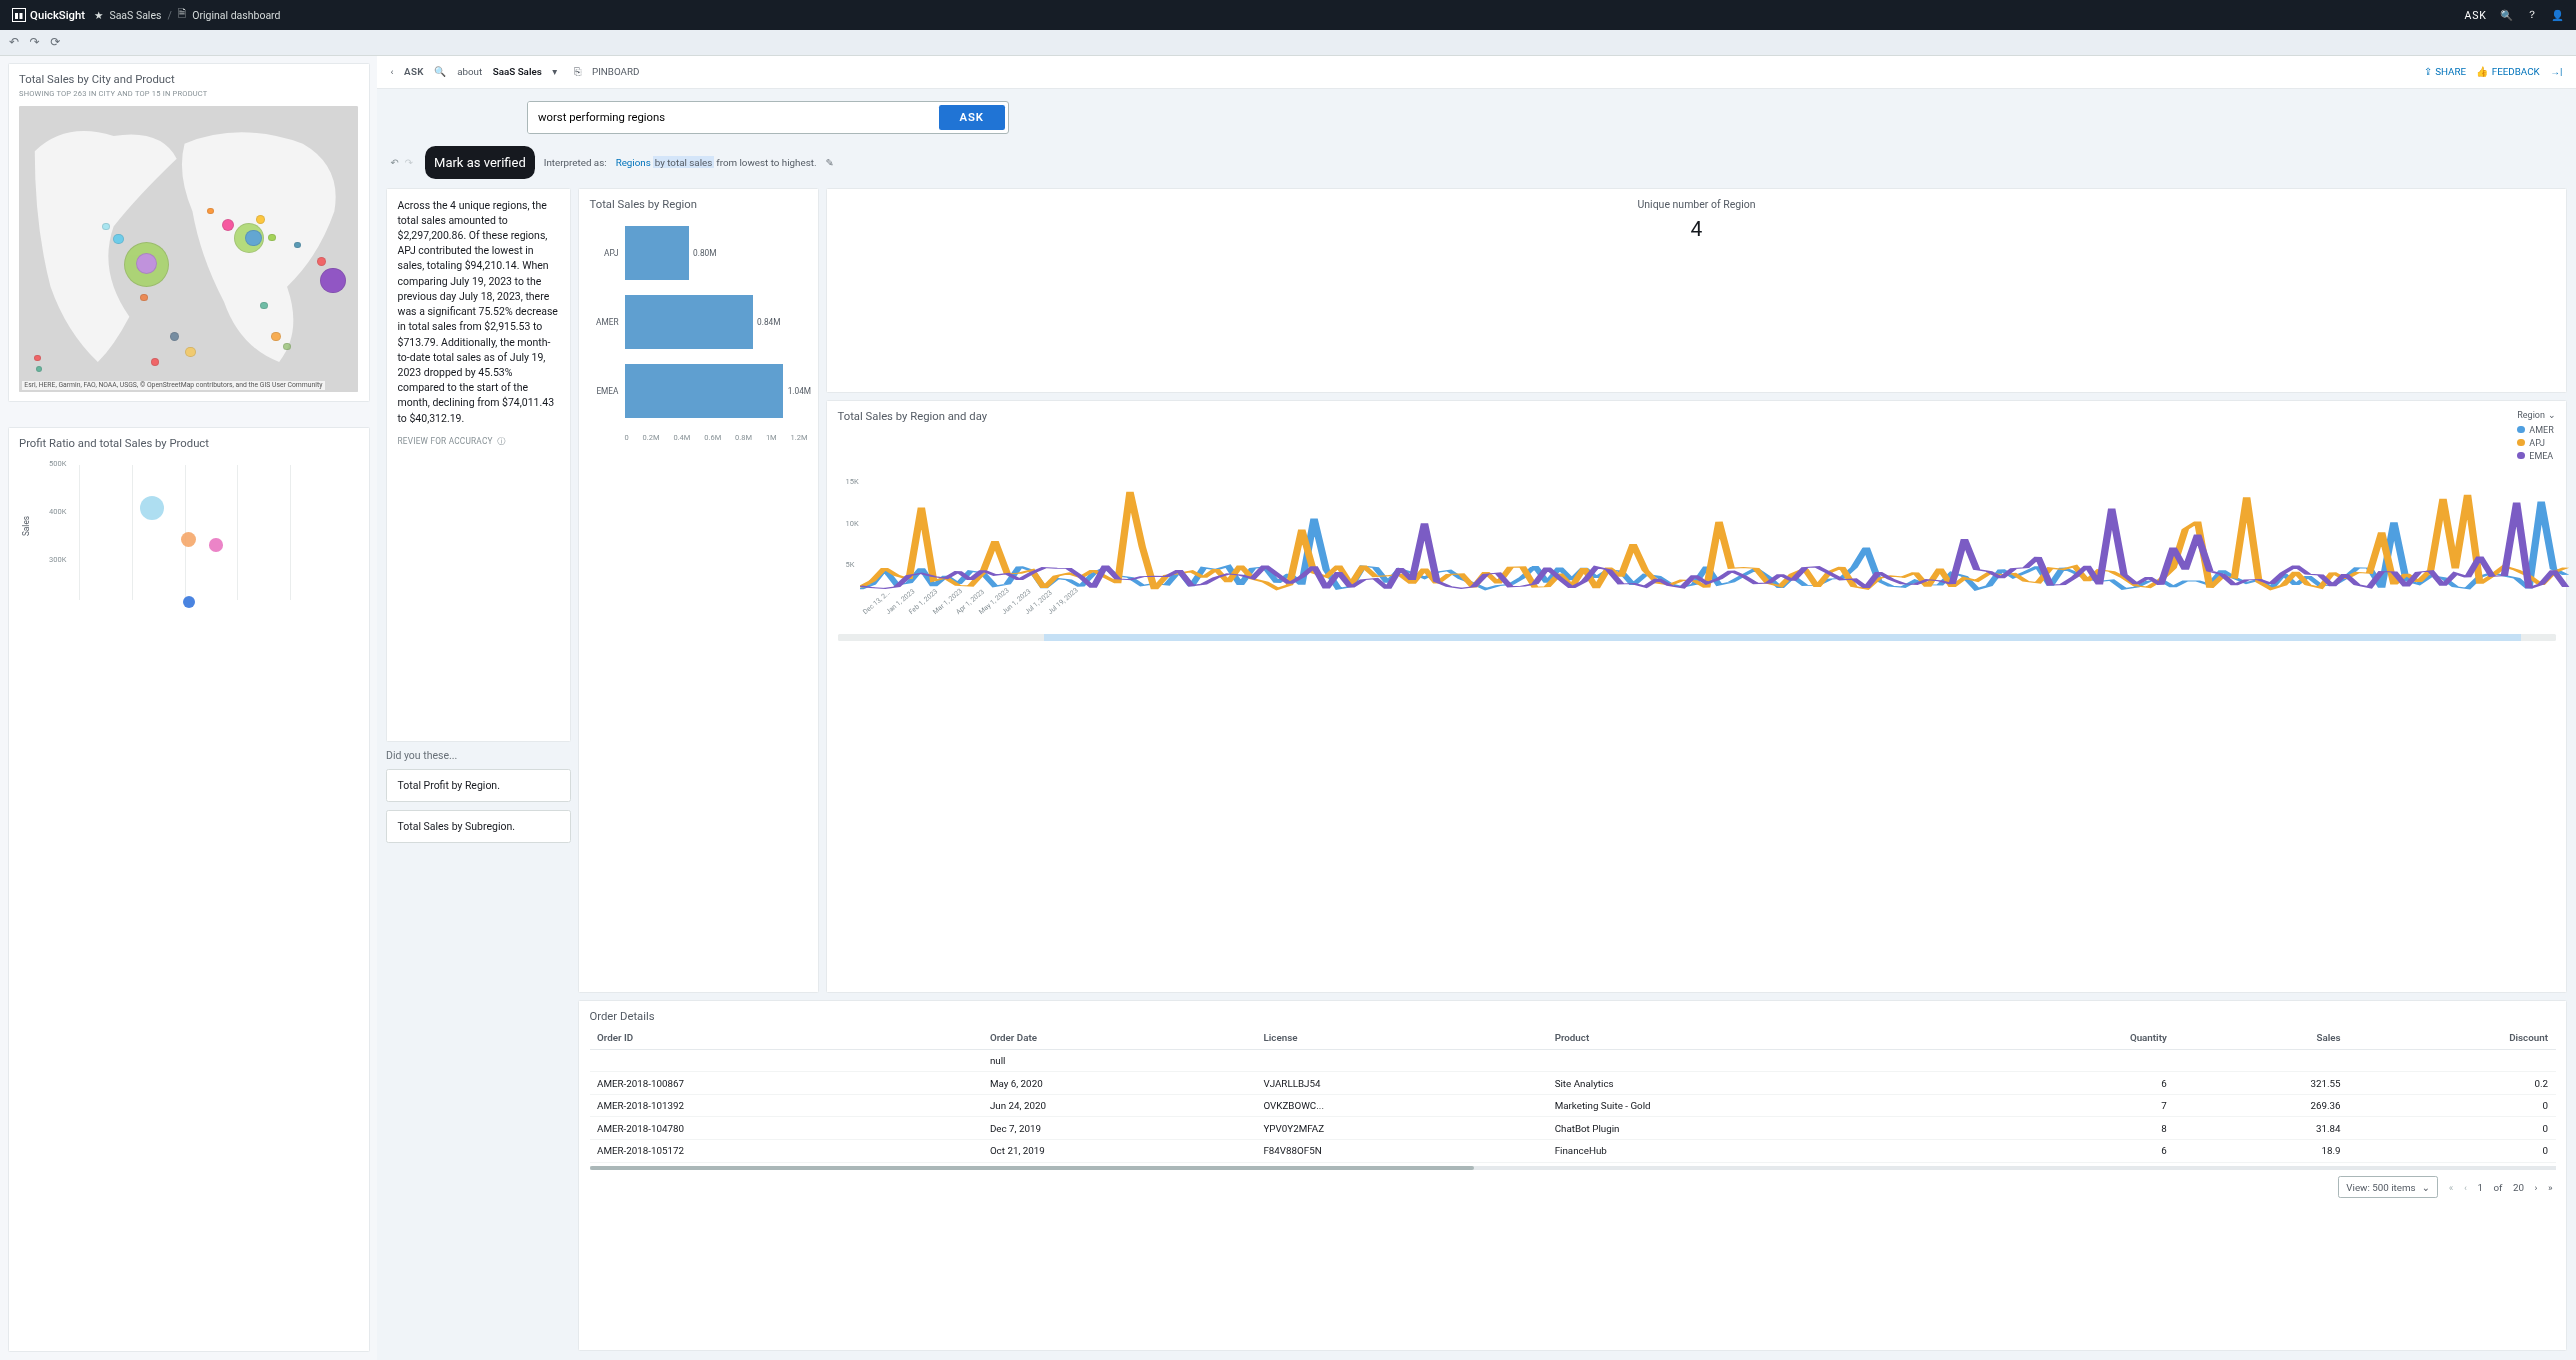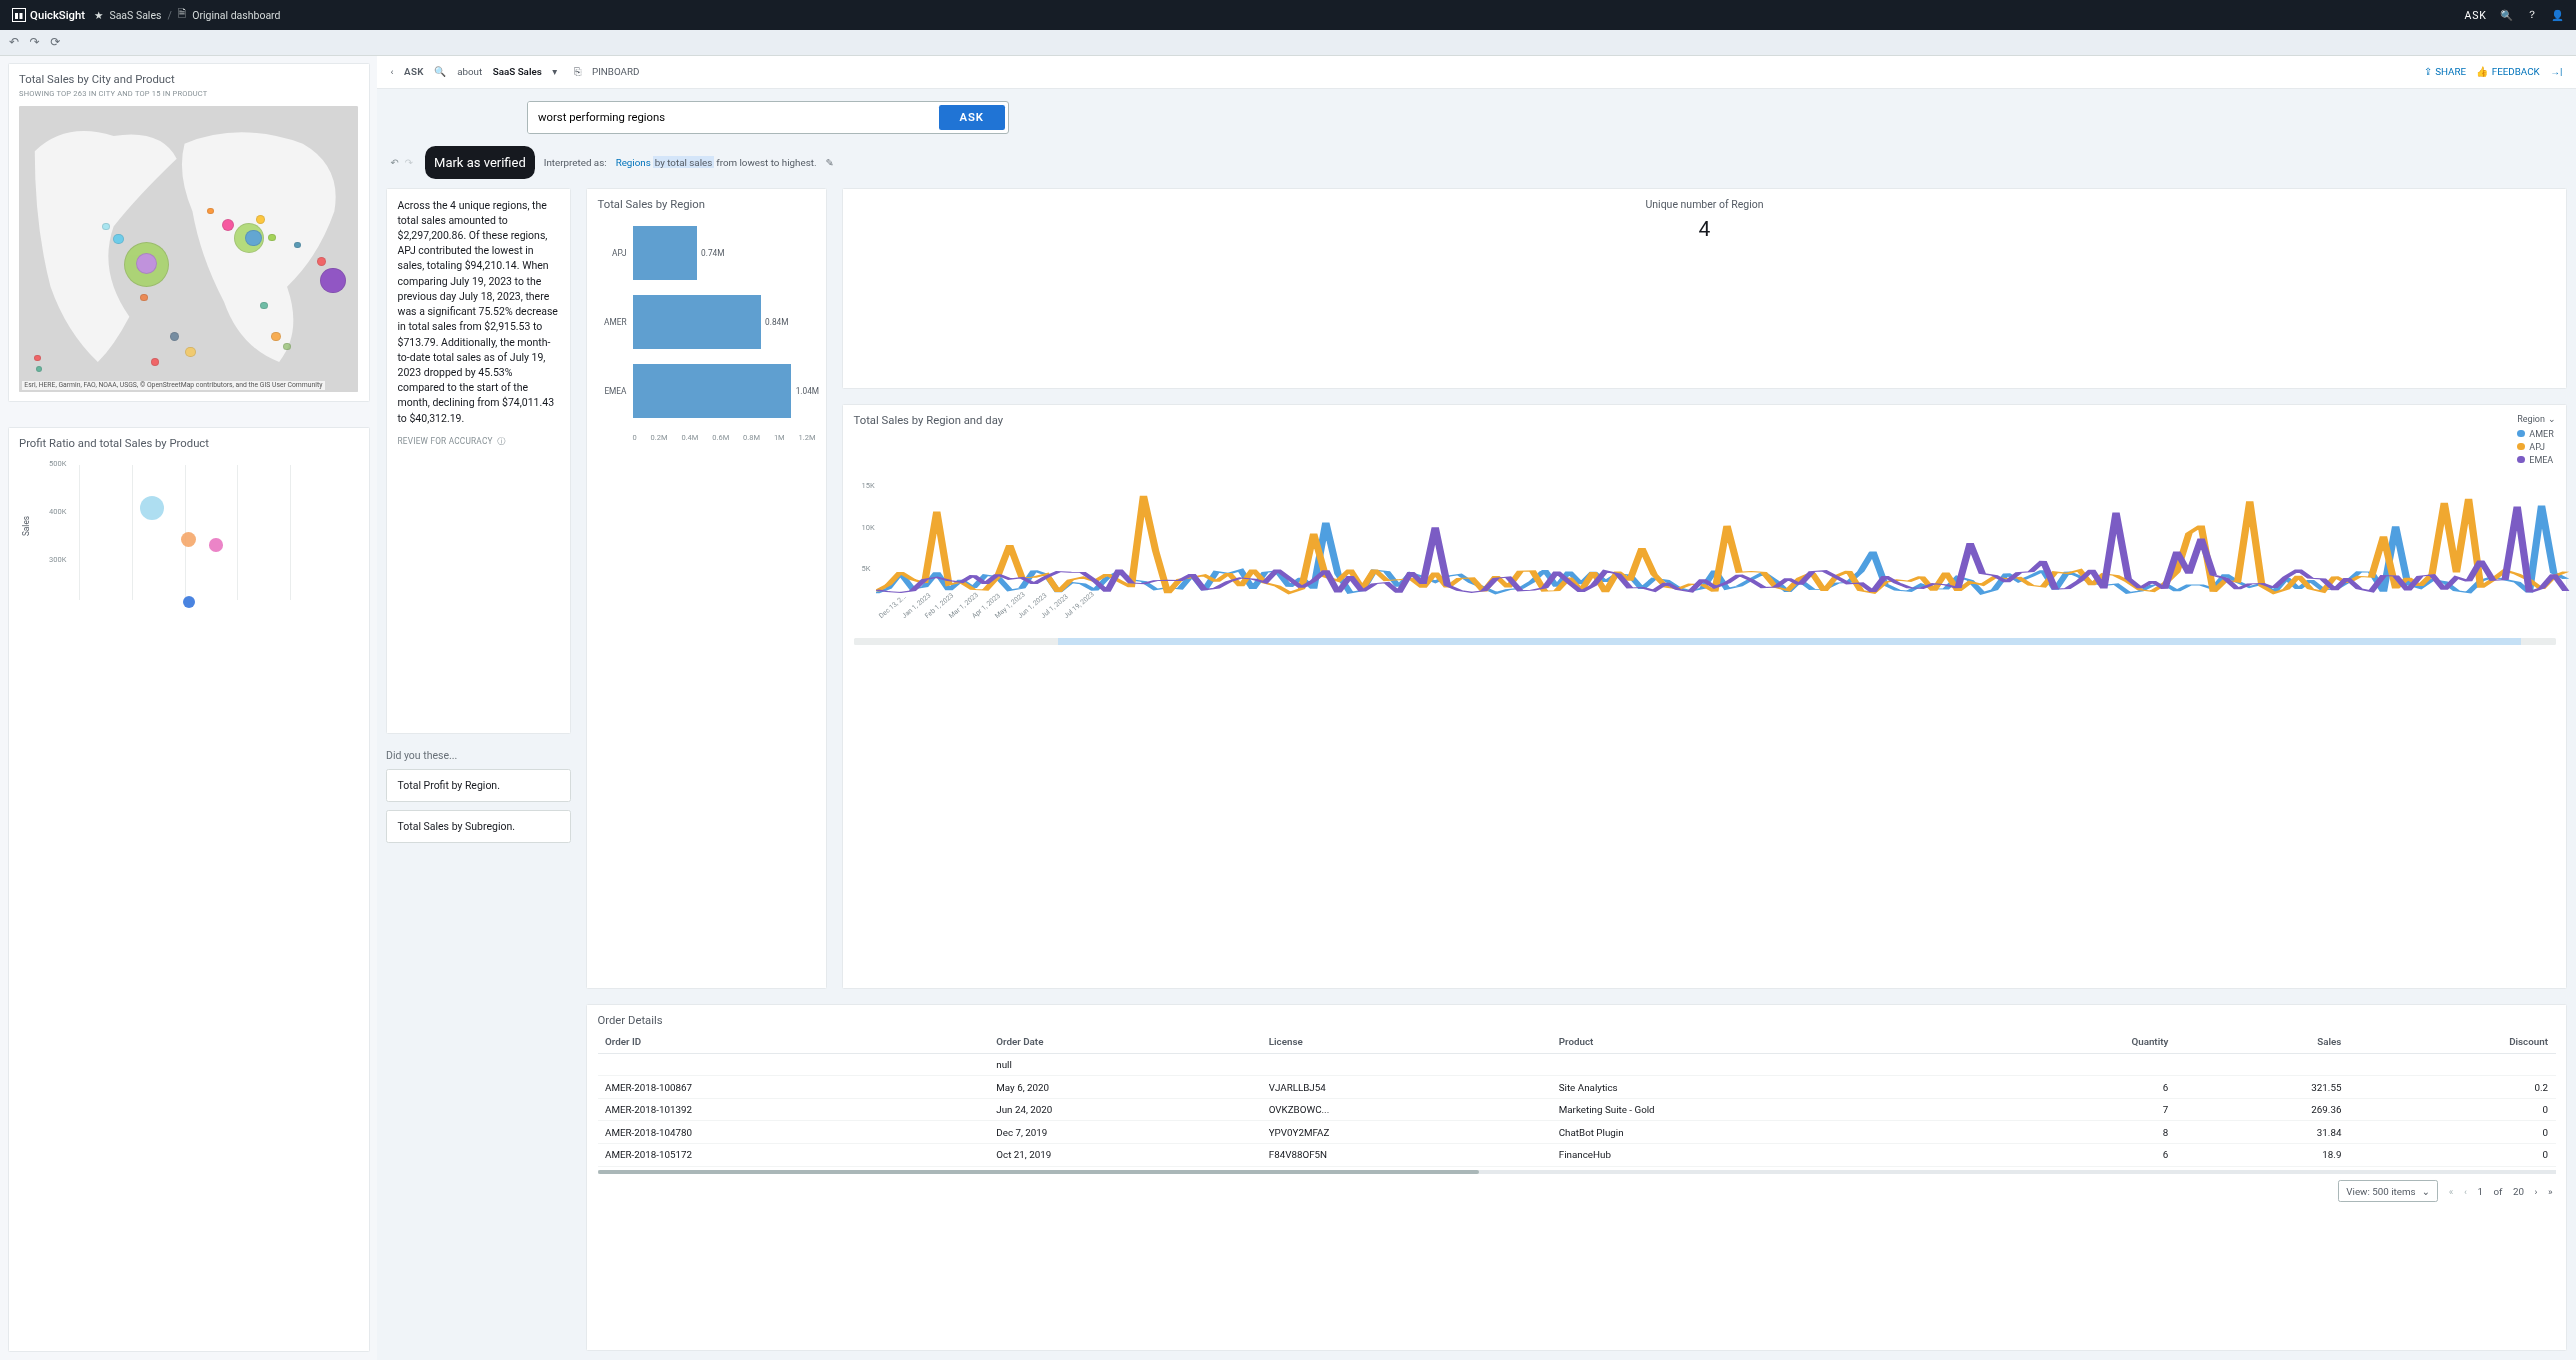--- a/index.html
+++ b/index.html
@@ -59,21 +59,21 @@
 
 
 .interp-row { display: flex; align-items: center; gap: 9px; padding: 4.5px 13.6px 9px; font-size: 9.8px; color: #545b64; }
 .undo-icons { color: #879196; display:flex; gap:6px; margin-right:3px; }
 .verify-pill { background: #16191f; color: #fff; padding: 9px 9px; border-radius: 10.5px; font-size: 13px; }
 .interp-row .highlight { background: #d4e5f9; padding: 0.8px 1.5px; }
 .interp-row .link-txt { color: #0073bb; }
 .pencil { color:#687078; cursor:pointer; }
 
 
-.content-grid { flex:1; overflow:auto; padding: 0 9px 9px; display:grid; grid-template-columns: 185px 241px 1fr; grid-template-rows: auto auto auto; gap: 15px; }
+.content-grid { flex:1; overflow:auto; padding: 0 9px 9px; display:grid; grid-template-columns: 185px 241px 1fr; grid-template-rows: auto auto auto; gap: 7px; }
 .narrative { grid-column: 1; grid-row: 1 / span 2; font-size: 10.5px; line-height: 1.45; color: #16191f; }
 .narrative .review { margin-top: 9px; font-size: 8.3px; color: #879196; letter-spacing: 0.2px; display:flex; align-items:center; gap:4.5px; }
 .didyoumean { grid-column: 1; grid-row: 3; }
 .didyoumean h4 { font-size: 10.5px; font-weight: 400; color: #687078; margin-bottom: 7.5px; }
 .dm-item { border: 0.8px solid #d5dbdb; background: #fff; padding: 9px 10.5px; border-radius: 2.3px; margin-bottom: 7.5px; font-size: 10.5px; color: #16191f; cursor: pointer; }
 
 
 .barchart { grid-column: 2; grid-row: 1 / span 3; }
 .bar-row { display: flex; align-items: center; margin: 15px 0; }
 .bar-label { width: 35px; text-align: right; padding-right: 6px; font-size: 8.3px; color: #545b64; }
@@ -254,21 +254,21 @@
         </div>
       </div>
 
       <div class="card barchart">
         <div class="card-title">Total Sales by Region</div>
         <div id="bar-rows">
             <div class="bar-row">
               <div class="bar-label">APJ</div>
     <div class="bar-track">
                 <div class="bar-fill" style="width:35.0%"></div>
-    <span class="bar-val" style="left:35.0%">0.74M</span>
+    <span class="bar-val" style="left:35.0%">0.80M</span>
               </div>
             </div>
             <div class="bar-row">
               <div class="bar-label">AMER</div>
     <div class="bar-track">
                 <div class="bar-fill" style="width:70.0%"></div>
     <span class="bar-val" style="left:70.0%">0.84M</span>
               </div>
             </div>
             <div class="bar-row">

